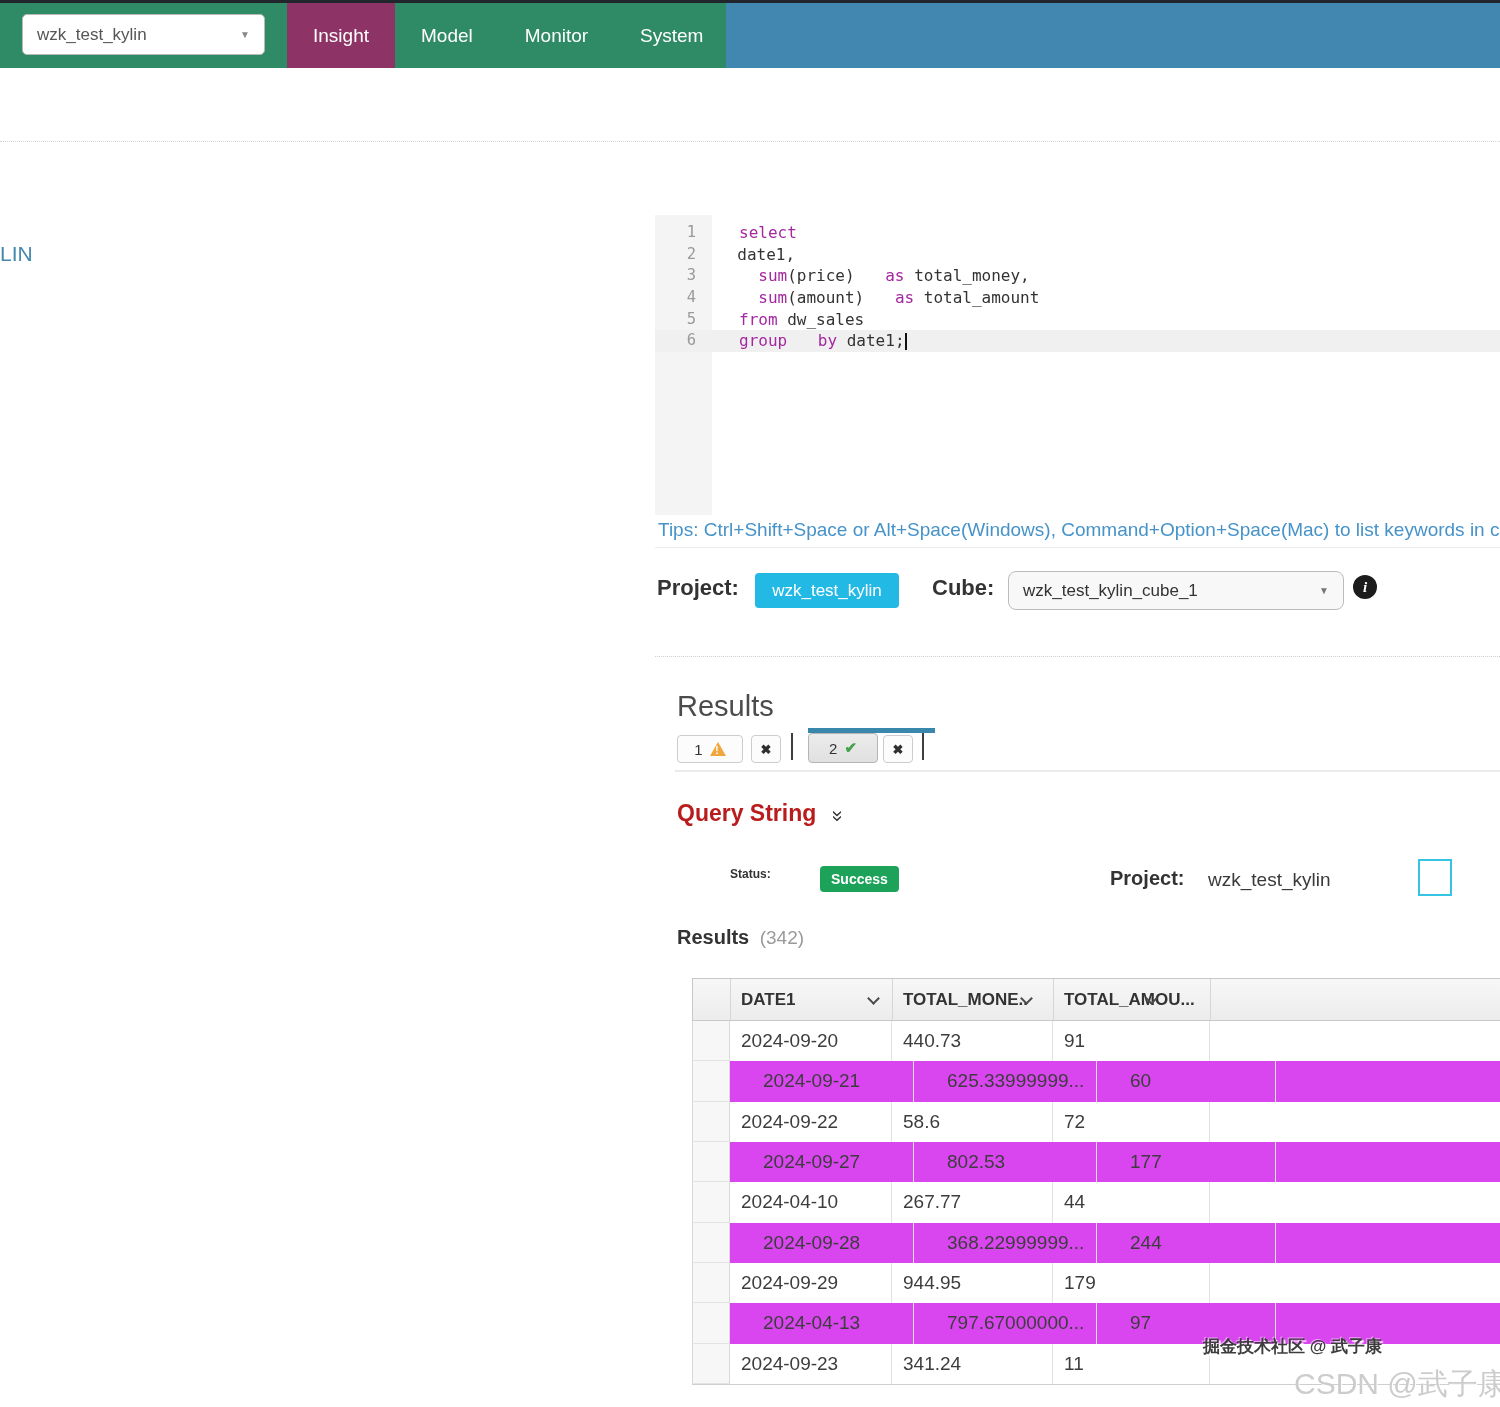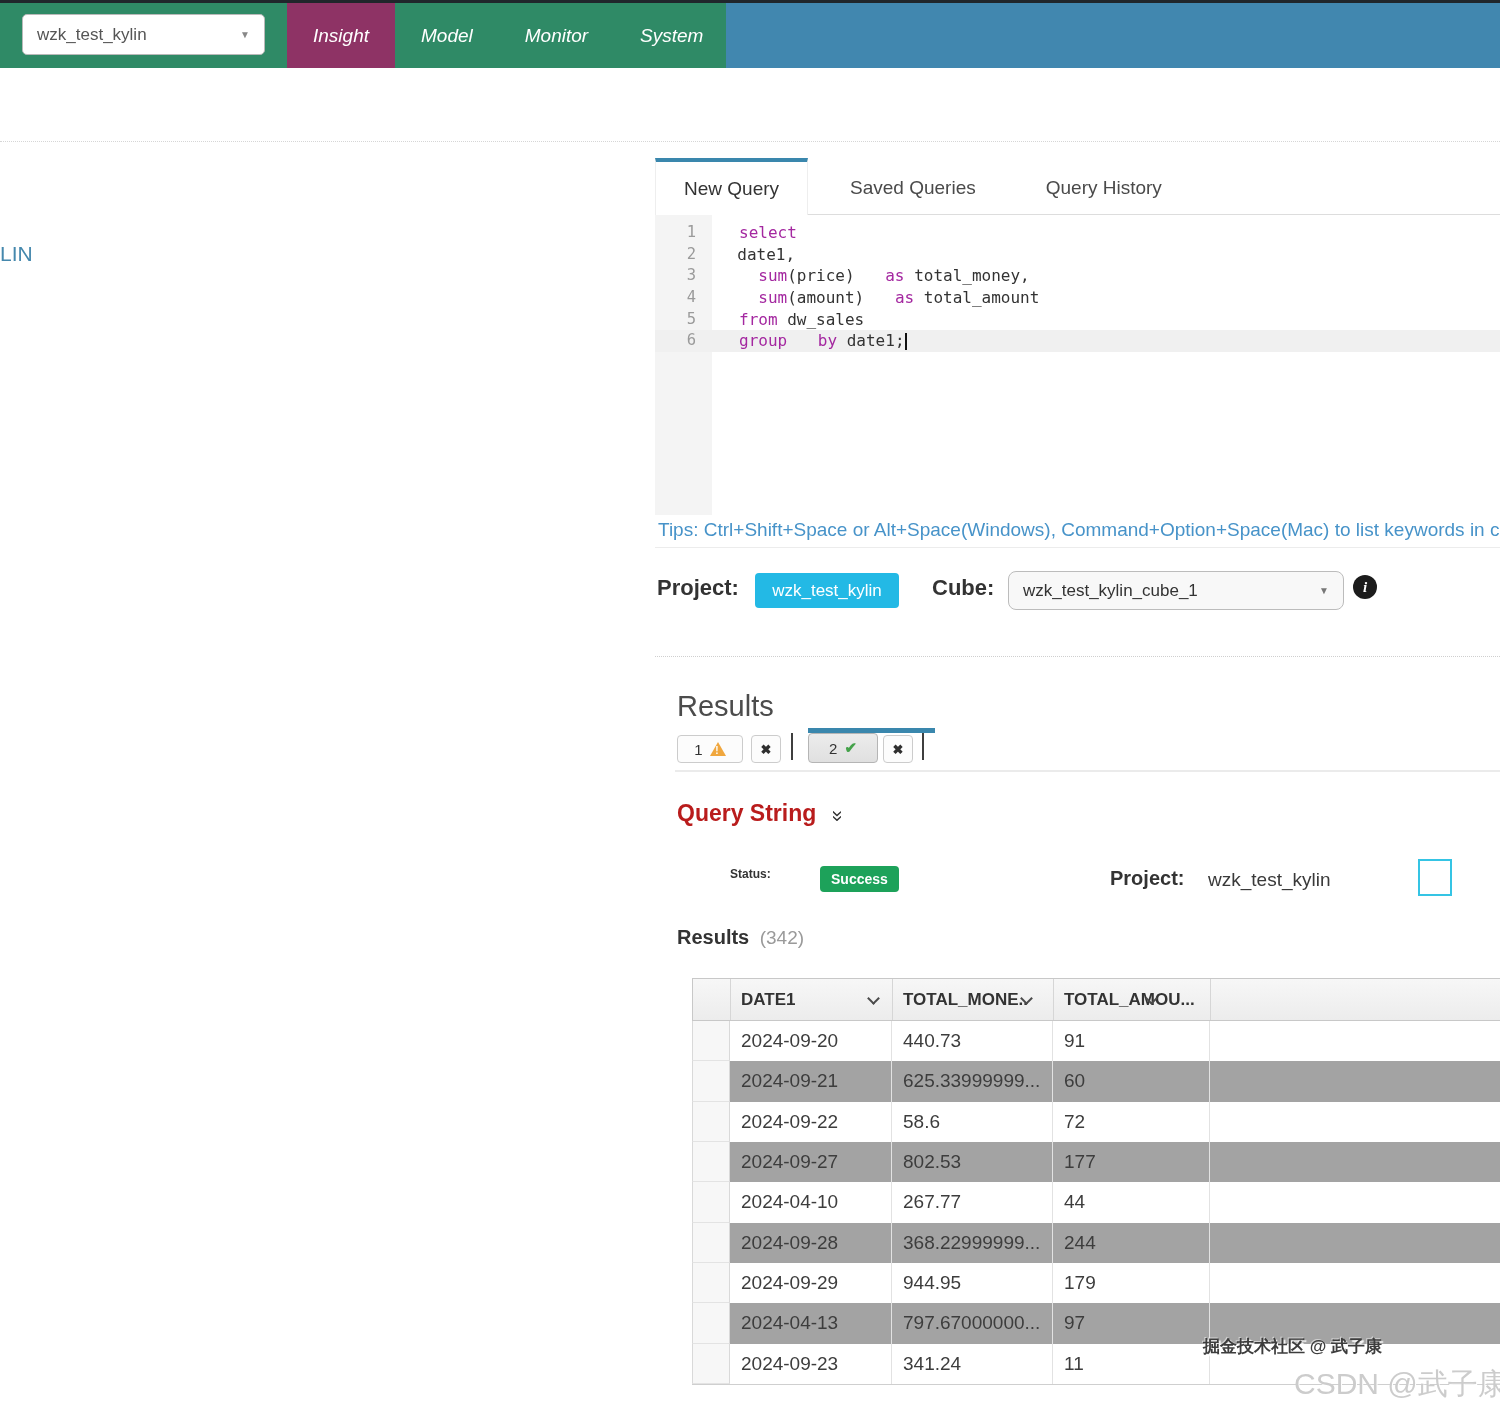--- a/index.html
+++ b/index.html
@@ -8,21 +8,21 @@
 
   
   .navbar{position:absolute;top:0;left:0;width:1500px;height:68px;background:#4187af;}
   .navbar-top-strip{position:absolute;top:0;left:0;width:100%;height:3px;background:#20262b;}
   .navbar-green{position:absolute;top:3px;left:0;width:726px;height:65px;background:#2f8a66;}
   .project-select{position:absolute;left:22px;top:11px;width:243px;height:41px;background:#fff;
         border:1px solid #b9b9b9;border-radius:5px;display:flex;align-items:center;
         justify-content:space-between;padding:0 14px;box-sizing:border-box;font-size:17px;color:#555;cursor:pointer;}
   .ps-caret{font-size:10px;color:#888;}
   .nav-menu{position:absolute;left:287px;top:0;height:65px;display:flex;list-style:none;margin:0;padding:0;}
-  .nav-menu li{height:65px;line-height:65px;padding:0 26px;color:#fff;font-size:19px;cursor:pointer;font-style:italic;}
+  .nav-menu li{height:65px;line-height:65px;padding:0 26px;color:#fff;font-size:19px;cursor:pointer;}
   .nav-menu li.active{background:#8e3365;}
 
   .sep-dotted{position:absolute;height:0;border-top:1px dotted #d6d6d6;}
   .sep1{left:0;top:141px;width:1500px;}
   .sep2{left:655px;top:656px;width:845px;border-top-color:#cfcfcf;}
   .side-text{position:absolute;left:0;top:242px;font-size:21px;color:#4588ad;}
 
   
   .query-tabs{position:absolute;left:655px;top:158px;width:845px;height:57px;margin:0;padding:0;
         list-style:none;display:flex;border-bottom:1px solid #ddd;box-sizing:border-box;}
@@ -113,21 +113,21 @@
   .w-g{flex:0 0 38px;padding-left:0;}
   .w-1{flex:0 0 162px;} .w-2{flex:0 0 161px;} .w-3{flex:0 0 157px;}
   .w-f{flex:1 1 auto;border-right:none;cursor:default;}
   .chev{position:absolute;width:7px;height:7px;border-right:2px solid #4a4a4a;border-bottom:2px solid #4a4a4a;
         transform:rotate(45deg);top:15px;}
   .gh-cell:nth-child(2) .chev{right:14px;}
   .gh-cell:nth-child(3) .chev{right:22px;}
   .gh-cell:nth-child(4) .chev{right:54px;}
   .grid-body{width:808px;border-bottom:1px solid #cfcfcf;}
   .grid-row{display:flex;width:808px;height:40.33px;}
-  .grid-row.odd{background:#a3a3a3;}
+  .grid-row.odd{background:#d946ef;gap:22px;}
   .gb-gutter{flex:0 0 38px;background:#f7f7f7;border-right:1px solid #d9d9d9;border-bottom:1px solid #e3e3e3;
         border-left:1px solid #d9d9d9;box-sizing:border-box;}
   .gb-cell{box-sizing:border-box;display:flex;align-items:center;padding-left:11px;font-size:19px;
         color:#3d3d3d;border-right:1px solid #e2e2e2;white-space:nowrap;overflow:hidden;}
   .gb-fill{flex:1 1 auto;border-right:none;}
 
   
   .watermark-1{position:absolute;left:1203px;top:1335px;font-size:17px;font-weight:bold;color:#3d3d3d;
         white-space:nowrap;text-shadow:2px 2px 1px rgba(255,255,255,.95),-1px -1px 0 rgba(255,255,255,.5);z-index:5;}
   .watermark-2{position:absolute;left:1294px;top:1364px;font-size:30px;color:#ccc;white-space:nowrap;
@@ -150,25 +150,20 @@
           <li>Model</li>
           <li>Monitor</li>
           <li>System</li>
         </ul>
     </div>
   </header>
 
   <div class="sep-dotted sep1"></div>
   <div class="side-text">LIN</div>
 
-  <ul class="query-tabs" id="query-tabs">
-      <li class="active">New Query</li>
-      <li>Saved Queries</li>
-      <li>Query History</li>
-    </ul>
 
   <div class="editor">
     <div id="code-lines">
         <div class="code-line">
           <span class="ln">1</span>
           <span class="code-text"><span class="tk-k">select</span></span>
         </div>
         <div class="code-line">
           <span class="ln">2</span>
           <span class="code-text"><span class="tk-p">  date1,</span></span>

